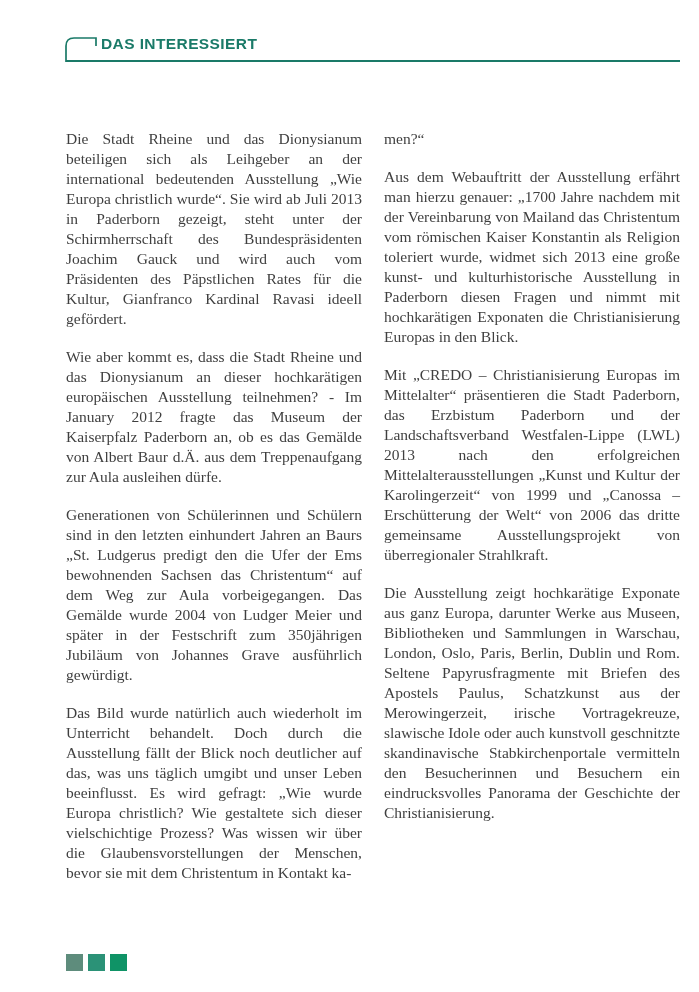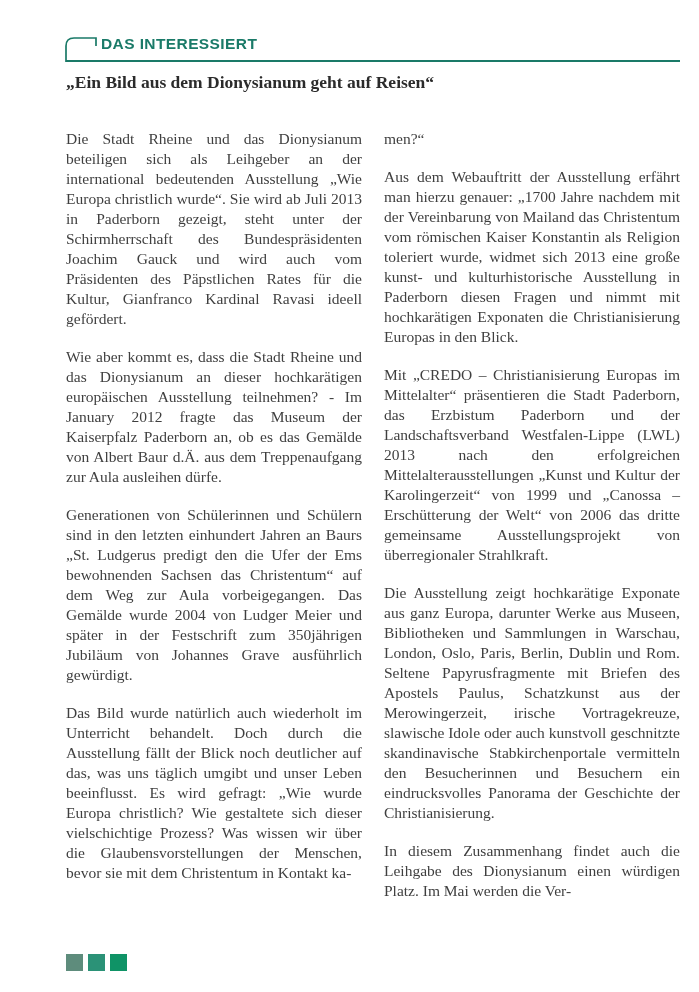--- a/index.html
+++ b/index.html
@@ -82,36 +82,34 @@
     <svg width="35" height="27" viewBox="0 0 35 27">
       <path d="M1 27 V11 Q1 3 9 3 H31 V11" fill="none" stroke="#1a7a68" stroke-width="1.7"></path>
     </svg>
   </span>
 
   <div class="section-label">DAS INTERESSIERT</div>
 
   <div class="header-rule"></div>
 
   <div class="title-block">
-    <div>„Ein Bild aus dem Dionysianum geht auf Reisen“</div>
   </div>
 
   <div class="columns">
     <div class="col">
       <p>Die Stadt Rheine und das Dionysianum beteiligen sich als Leihgeber an der international bedeutenden Ausstellung „Wie Europa christlich wurde“. Sie wird ab Juli 2013 in Paderborn gezeigt, steht unter der Schirmherrschaft des Bundespräsidenten Joachim Gauck und wird auch vom Präsidenten des Päpstlichen Rates für die Kultur, Gianfranco Kardinal Ravasi ideell gefördert.</p>
       <p>Wie aber kommt es, dass die Stadt Rheine und das Dionysianum an dieser hochkarätigen europäischen Ausstellung teilnehmen? - Im January 2012 fragte das Museum der Kaiserpfalz Paderborn an, ob es das Gemälde von Albert Baur d.Ä. aus dem Treppenaufgang zur Aula ausleihen dürfe.</p>
       <p>Generationen von Schülerinnen und Schülern sind in den letzten einhundert Jahren an Baurs „St. Ludgerus predigt den die Ufer der Ems bewohnenden Sachsen das Christentum“ auf dem Weg zur Aula vorbeigegangen. Das Gemälde wurde 2004 von Ludger Meier und später in der Festschrift zum 350jährigen Jubiläum von Johannes Grave ausführlich gewürdigt.</p>
       <p>Das Bild wurde natürlich auch wiederholt im Unterricht behandelt. Doch durch die Ausstellung fällt der Blick noch deutlicher auf das, was uns täglich umgibt und unser Leben beeinflusst. Es wird gefragt: „Wie wurde Europa christlich? Wie gestaltete sich dieser vielschichtige Prozess? Was wissen wir über die Glaubensvorstellungen der Menschen, bevor sie mit dem Christentum in Kontakt ka-</p>
     </div>
     <div class="col">
       <p>men?“</p>
       <p>Aus dem Webauftritt der Ausstellung erfährt man hierzu genauer: „1700 Jahre nachdem mit der Vereinbarung von Mailand das Christentum vom römischen Kaiser Konstantin als Religion toleriert wurde, widmet sich 2013 eine große kunst- und kulturhistorische Ausstellung in Paderborn diesen Fragen und nimmt mit hochkarätigen Exponaten die Christianisierung Europas in den Blick.</p>
       <p>Mit „CREDO – Christianisierung Europas im Mittelalter“ präsentieren die Stadt Paderborn, das Erzbistum Paderborn und der Landschaftsverband Westfalen-Lippe (LWL) 2013 nach den erfolgreichen Mittelalterausstellungen „Kunst und Kultur der Karolingerzeit“ von 1999 und „Canossa – Erschütterung der Welt“ von 2006 das dritte gemeinsame Ausstellungsprojekt von überregionaler Strahlkraft.</p>
       <p>Die Ausstellung zeigt hochkarätige Exponate aus ganz Europa, darunter Werke aus Museen, Bibliotheken und Sammlungen in Warschau, London, Oslo, Paris, Berlin, Dublin und Rom. Seltene Papyrusfragmente mit Briefen des Apostels Paulus, Schatzkunst aus der Merowingerzeit, irische Vortragekreuze, slawische Idole oder auch kunstvoll geschnitzte skandinavische Stabkirchenportale vermitteln den Besucherinnen und Besuchern ein eindrucksvolles Panorama der Geschichte der Christianisierung.</p>
-      <p>In diesem Zusammenhang findet auch die Leihgabe des Dionysianum einen würdigen Platz. Im Mai werden die Ver-</p>
     </div>
   </div>
 
   <div class="squares">
     <div class="square" style="background-color: rgb(94, 140, 124);"></div>
     <div class="square" style="background-color: rgb(43, 146, 119);"></div>
     <div class="square" style="background-color: rgb(15, 147, 102);"></div>
   </div>
 
 </div>

